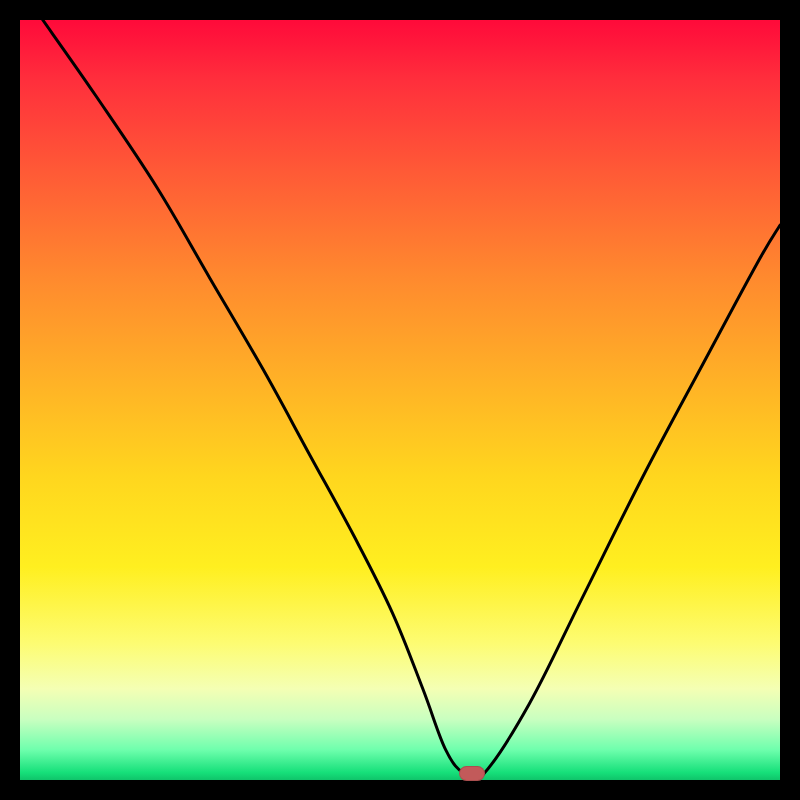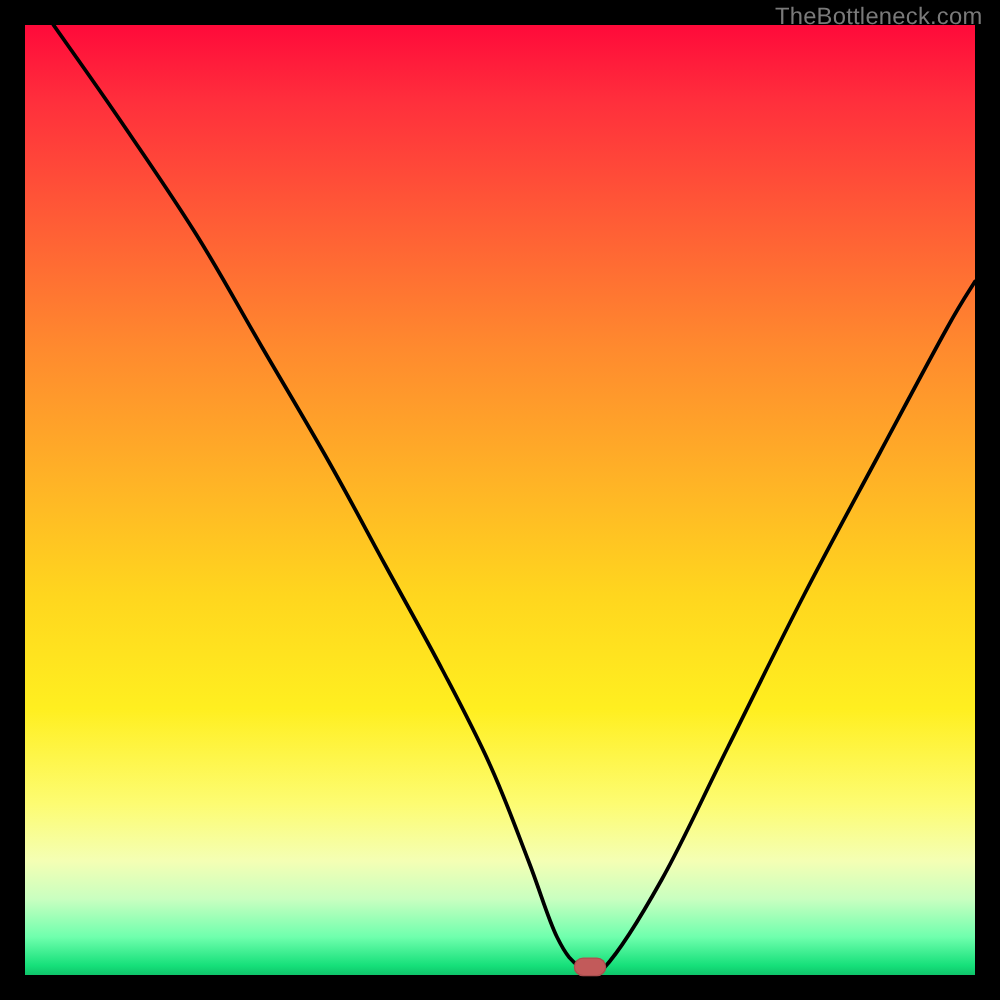--- a/index.html
+++ b/index.html
@@ -62,21 +62,20 @@
     border-radius: 8px;
     background: #c25a5a;
     box-shadow: 0 0 0 1px rgba(0,0,0,0.12) inset;
   }
 </style>
 </head>
 <body>
 
 <div class="frame">
 
-  <div class="attribution">TheBottleneck.com</div>
 
   <div class="plot">
 
     <svg class="curve" viewBox="0 0 760 760" preserveAspectRatio="none">
       <path id="curve-path" fill="none" stroke="#000" stroke-width="3" stroke-linejoin="round" stroke-linecap="round" d="M 22.8 0 C 32.376000000000005 13.68, 55.480000000000004 45.90400000000001, 76 76 C 96.52 106.09599999999999, 116.27999999999999 134.36799999999994, 136.79999999999998 167.19999999999993 C 157.32 200.03199999999993, 170.84799999999998 225.56799999999998, 190 258.4 C 209.15200000000002 291.23199999999997, 225.41600000000003 318.13599999999997, 243.20000000000002 349.59999999999997 C 260.98400000000004 381.06399999999996, 272.384 403.104, 288.8 433.2 C 305.216 463.296, 319.352 488.07199999999995, 334.4 516.8 C 349.448 545.5279999999999, 360.08799999999997 565.4399999999999, 372.4 592.8 C 384.712 620.16, 393.224 644.1759999999999, 402.8 668.8 C 412.37600000000003 693.424, 418.076 714.2784, 425.6 729.6 C 433.124 744.9216, 437.76 749.5423999999999, 444.59999999999997 753.92 C 451.43999999999994 758.2976, 451.972 766.5056, 463.59999999999997 753.92 C 475.22799999999995 741.3344, 491.41600000000005 715.7375999999999, 509.20000000000005 684 C 526.984 652.2624000000001, 541.88 618.64, 562.4 577.6 C 582.92 536.5600000000001, 601.3119999999999 498.408, 623.1999999999999 456 C 645.088 413.592, 663.48 380.304, 684 341.99999999999994 C 704.52 303.6959999999999, 723.52 267.8239999999999, 737.1999999999999 243.19999999999993 C 750.8799999999999 218.57599999999996, 755.896 212.04000000000002, 760 205.20000000000005"></path>
     </svg>
 
     <div class="marker" id="marker" style="left: 439.2px; top: 745.92px;"></div>
   </div>
 

